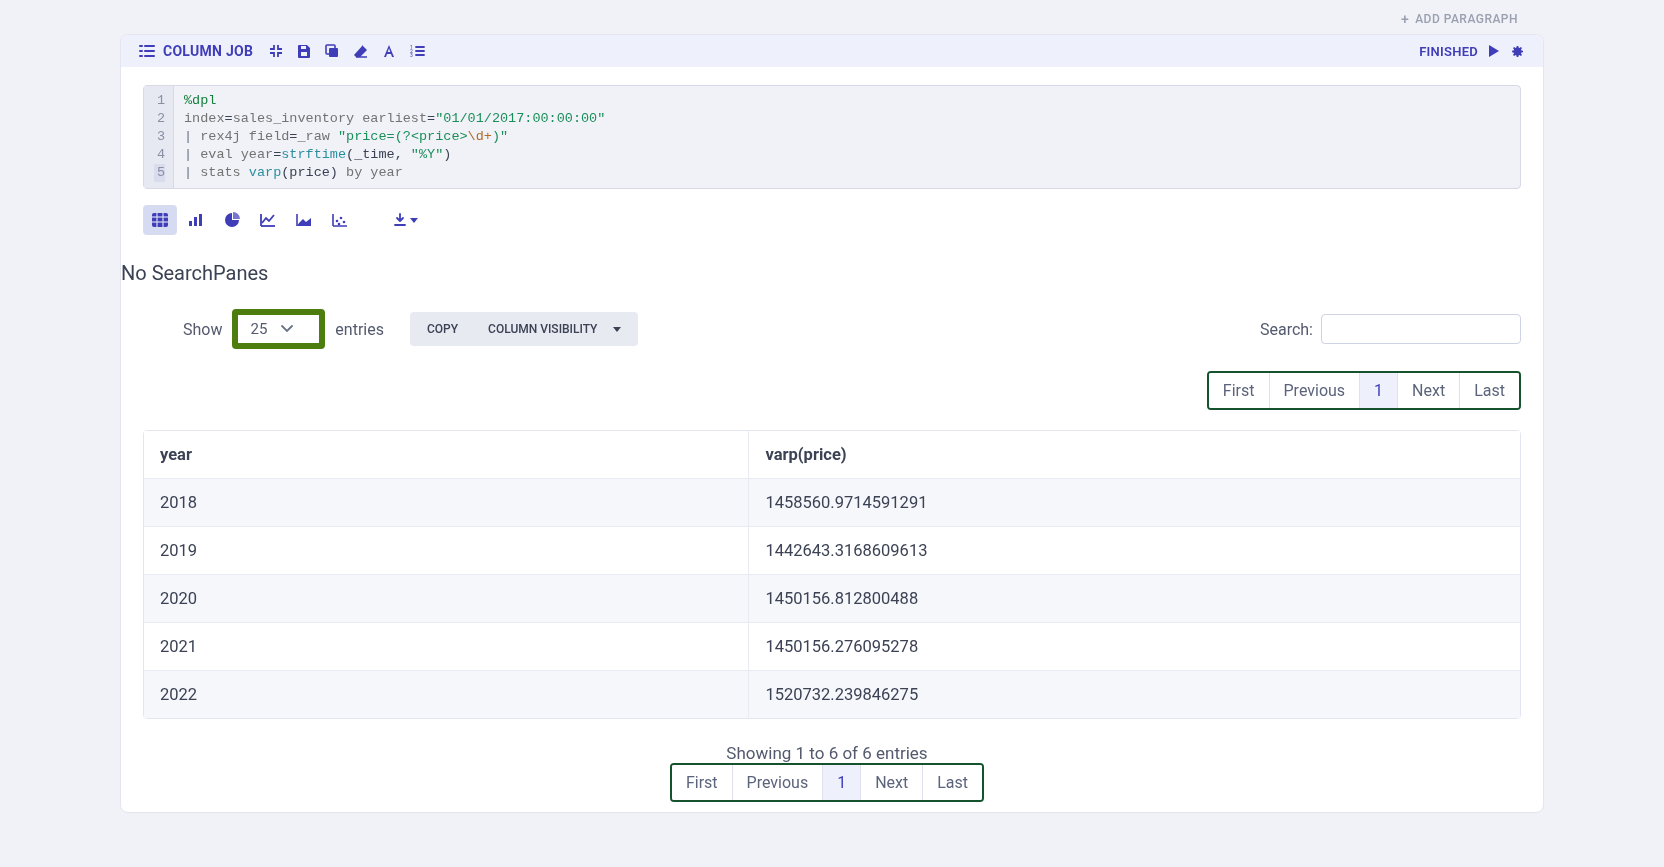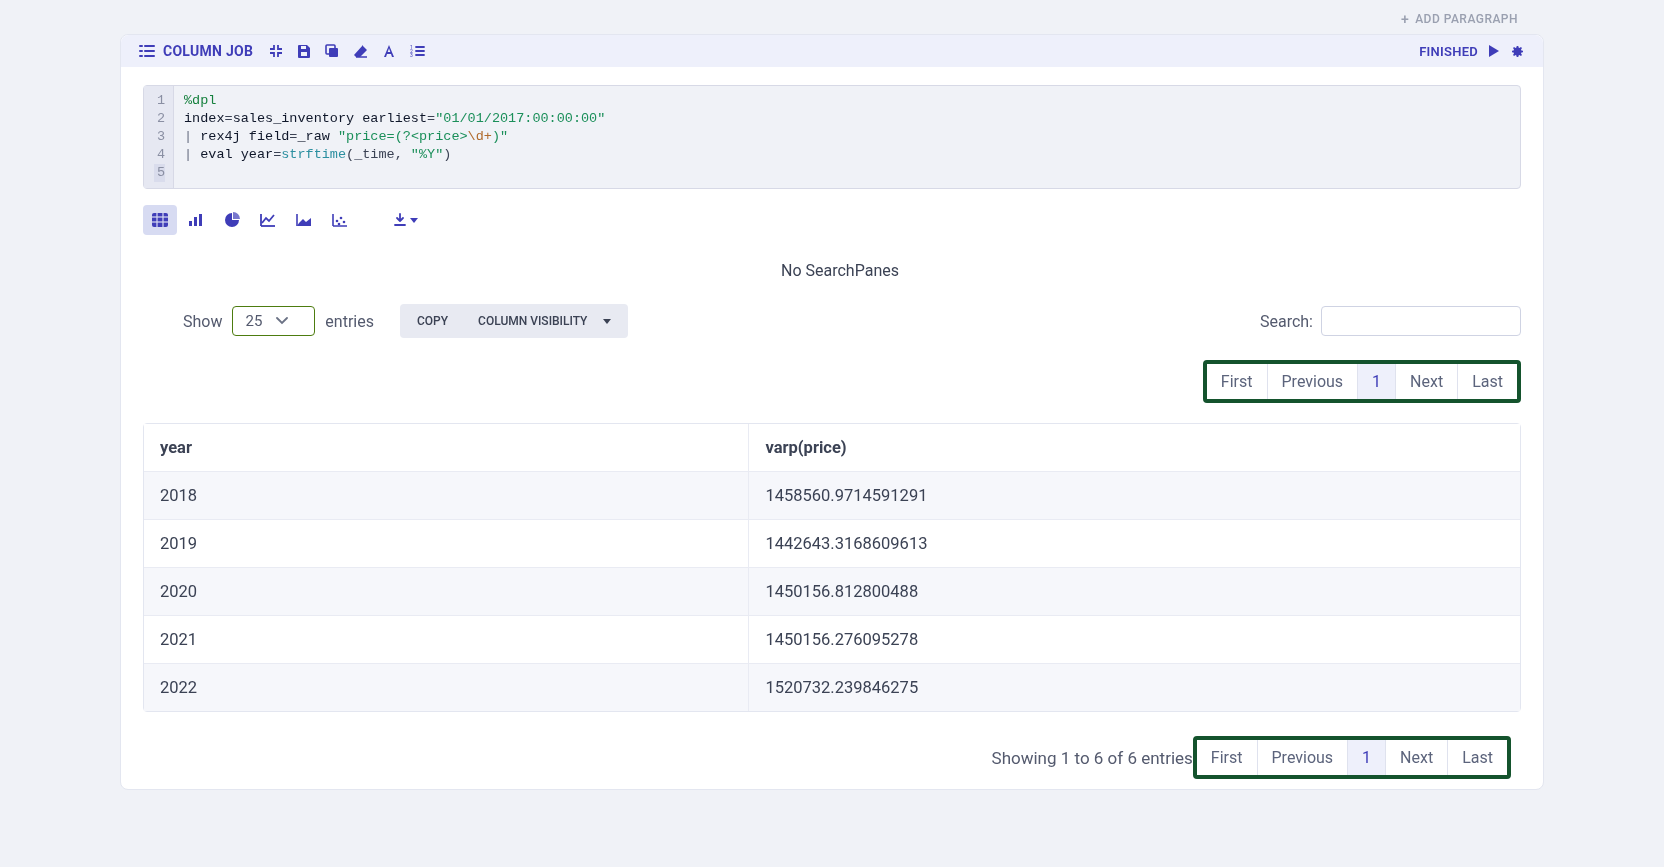--- a/index.html
+++ b/index.html
@@ -56,67 +56,67 @@
     text-align: right;
     border-right: 1px solid #d7d9e6;
     user-select: none;
     min-width: 30px;
   }
   .gutter div { line-height: 18px; }
   .gutter .active { background:#d9dcec; }
   .code { padding: 6px 10px; flex:1; }
   .code-line { line-height: 18px; white-space: pre; }
   .tok-dir { color:#15803d; }
-  .tok-kw { color:#0f172a; }
+  .tok-kw { color:#737373; }
   .tok-fn { color:#2c8fa0; }
   .tok-str { color:#1b8f5a; }
   .tok-pipe { color:#6b7285; }
   .tok-esc { color:#b06a2b; }
 
   .viz-toolbar {
     display: flex; align-items: center; gap: 6px;
     padding: 6px 22px 0 22px;
   }
   .viz-group { display:flex; align-items:center; gap:2px; }
   .viz-btn {
     width: 34px; height: 30px;
     display:flex; align-items:center; justify-content:center;
     color:#3f3db8; border-radius:4px; cursor:pointer;
   }
   .viz-btn.active { background:#d7dbf2; }
   .viz-sep { width: 16px; }
   .dl-btn { display:flex;align-items:center;gap:3px;color:#3f3db8;padding:0 8px;height:30px;cursor:pointer;}
   .caret-down { width:0;height:0;border-left:4px solid transparent;border-right:4px solid transparent;border-top:5px solid currentColor; display:inline-block;}
 
-  .nosearch { text-align:center; color:#3b4254; padding: 26px 0 10px 16px; font-size:16px;}
+  .nosearch { text-align:left; color:#3b4254; padding: 26px 0 10px 0; font-size:20px;}
 
   .controls-row {
     display:flex; align-items:center; justify-content:space-between;
     padding: 14px 22px 6px 22px;
   }
   .controls-left { display:flex; align-items:center; gap:10px; color:#545a6e; font-size:16px;margin-left:40px;}
   .entries-select {
-    border:1px solid #4d7c0f; border-radius:4px; padding:5px 26px 5px 12px;
+    border:6px solid #4d7c0f; border-radius:4px; padding:5px 26px 5px 12px;
     font-size:15px; background:#fff; position:relative; display:flex; align-items:center; gap:14px; cursor:pointer;
   }
   .btn {
     background:#e8eaf2; border-radius:4px; padding:7px 14px;
     font-size:12px; font-weight:500; color:#3b4254; cursor:pointer;
   }
   .btn + .btn{ margin-left:2px;}
   .btn-row{display:flex;align-items:center;gap:0;background:#e8eaf2;border-radius:4px;padding:3px;}
   .btn-row .btn{background:transparent;}
   .colvis{display:flex;align-items:center;gap:16px;text-align:center;}
   .controls-right { display:flex; align-items:center; gap:8px; color:#545a6e; font-size:16px;}
   .search-input {
     border:1px solid #cfd3e3; border-radius:4px; height:30px; width:200px; padding:0 8px; font-size:14px;
   }
 
   .pager-row { display:flex; justify-content:flex-end; padding: 16px 22px 6px 22px; }
-  .pager { display:flex; border:4px solid #14532d; border-radius:4px; overflow:hidden;}
+  .pager { display:flex; border:2px solid #14532d; border-radius:4px; overflow:hidden;}
   .pager-btn {
     padding:8px 14px; font-size:16px; color:#5c647c; cursor:pointer; background:#fff;
   }
   .pager-btn + .pager-btn { border-left:1px solid #dfe2ee; }
   .pager-btn.active { background:#eef0fb; color:#3f3db8; }
 
   .data-table {
     margin: 14px 22px 6px 22px;
     border:1px solid #e3e6f0; border-radius:4px; border-collapse:separate; border-spacing:0;
     width: calc(100% - 44px);
@@ -126,20 +126,21 @@
     border-bottom:1px solid #e9ebf3;
   }
   .data-table th { font-weight:700; background:#fff; }
   .data-table tbody tr:nth-child(odd) td { background:#f6f7fb; }
   .data-table tbody tr:last-child td { border-bottom:none;}
   .colsep { border-right:1px solid #e9ebf3; }
 
   .footer-row {
     display:flex; align-items:center; justify-content:flex-end;
     padding: 18px 32px 10px 22px;
+    flex-direction: column;
   }
   .showing { color:#545a6e; font-size:17px; }
 
   svg { display:block; }
 </style>
 </head>
 <body>
 
 <div class="workspace">
 
@@ -232,20 +233,21 @@
         <div>2</div>
         <div>3</div>
         <div>4</div>
         <div class="active">5</div>
       </div>
       <div class="code">
         <div class="code-line"><span class="tok-dir">%dpl</span></div>
         <div class="code-line"><span class="tok-kw">index</span><span>=</span><span class="tok-kw">sales_inventory</span><span> </span><span class="tok-kw">earliest</span><span>=</span><span class="tok-str">"01/01/2017:00:00:00"</span></div>
         <div class="code-line"><span class="tok-pipe">| </span><span class="tok-kw">rex4j</span><span> </span><span class="tok-kw">field</span><span>=</span><span class="tok-kw">_raw</span><span> </span><span class="tok-str">"price=(?&lt;price&gt;</span><span class="tok-esc">\d+</span><span class="tok-str">)"</span></div>
         <div class="code-line"><span class="tok-pipe">| </span><span class="tok-kw">eval</span><span> </span><span class="tok-kw">year</span><span>=</span><span class="tok-fn">strftime</span><span>(_time, </span><span class="tok-str">"%Y"</span><span>)</span></div>
+        <div class="code-line"><span class="tok-pipe">| </span><span class="tok-kw">stats</span><span> </span><span class="tok-fn">varp</span><span>(price) </span><span class="tok-kw">by</span><span> </span><span class="tok-kw">year</span></div>
       </div>
     </div>
 
     <div class="viz-toolbar">
       <div class="viz-group">
         <div class="viz-btn active">
             <svg width="16" height="14" viewBox="0 0 16 14" fill="#3f3db8">
               <rect x="0" y="0" width="16" height="14" rx="2"></rect>
               <line x1="0" y1="4" x2="16" y2="4" stroke="#d7dbf2" stroke-width="1.2"></line>
               <line x1="0" y1="9" x2="16" y2="9" stroke="#d7dbf2" stroke-width="1.2"></line>

